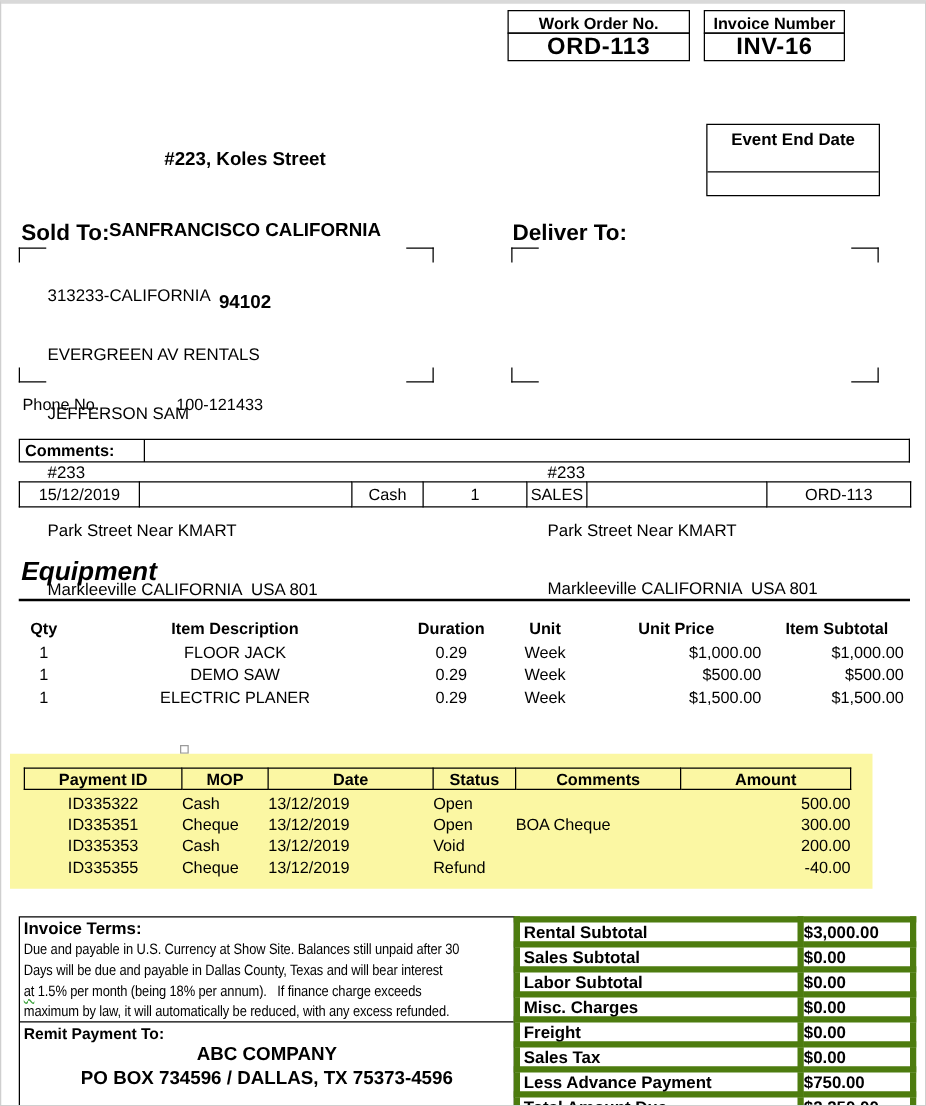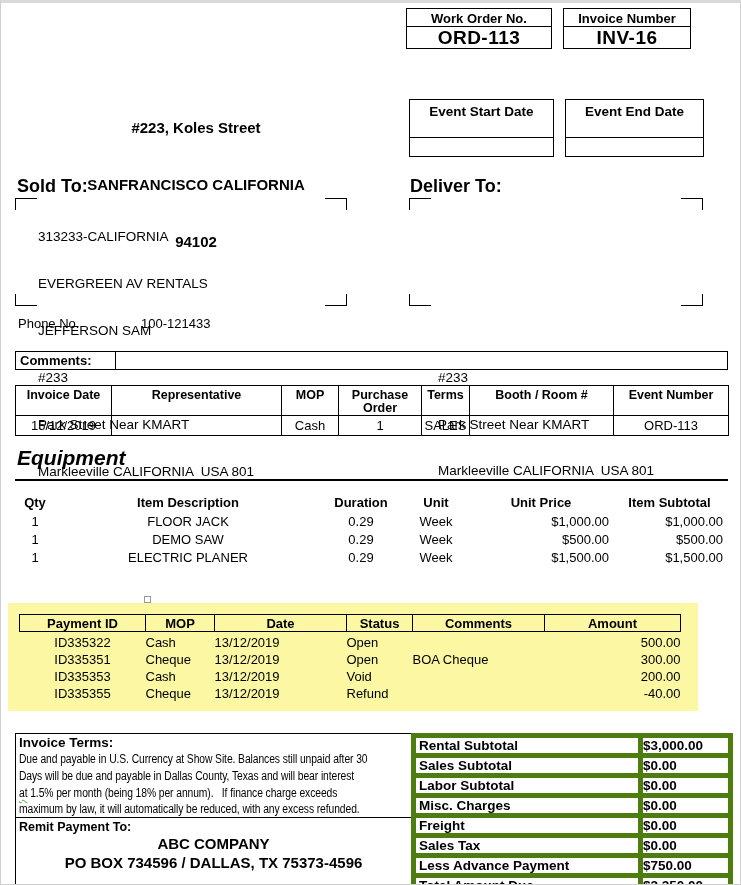--- a/index.html
+++ b/index.html
@@ -9,21 +9,21 @@
           border-right:1px solid #cfcfcf; border-bottom:1px solid #cfcfcf; }
   .abs { position:absolute; }
 
   
   .numbox { position:absolute; top:5px; }
   .numbox .nb-label { border:1px solid #000; height:19px; font-weight:bold; font-size:13px;
                       text-align:center; padding-top:2px; }
   .numbox .nb-value { border:1px solid #000; margin-top:-1px; height:23px; font-weight:bold;
                       font-size:19px; text-align:center; letter-spacing:.5px; }
   .wo-box  { left:405px; width:146px; }
-  .inv-box { left:562px; width:128px; }
+  .inv-box { left:562px; width:113px; }
 
   .company-address { left:30px; top:77px; width:330px; text-align:center;
                      font-weight:bold; font-size:15px; line-height:19px; white-space:pre; }
 
   .event-box { position:absolute; top:96px; height:58px; border:1px solid #000; }
   .event-start { left:408px; width:145px; }
   .event-end   { left:564px; width:139px; }
   .event-label { height:38px; border-bottom:1px solid #000; font-weight:bold;
                  font-size:13.5px; text-align:center; padding-top:4px; }
   .event-value { height:18px; }
@@ -100,24 +100,20 @@
     <div class="nb-label">Invoice Number</div>
     <div class="nb-value">INV-16</div>
   </div>
 
   <div class="abs company-address">
     <div>#223, Koles Street</div>
     <div>SANFRANCISCO CALIFORNIA</div>
     <div>94102</div>
   </div>
 
-  <div class="event-box event-start">
-    <div class="event-label">Event Start Date</div>
-    <div class="event-value"></div>
-  </div>
   <div class="event-box event-end">
     <div class="event-label">Event End Date</div>
     <div class="event-value"></div>
   </div>
 
   <div class="section-heading" style="left:16px; top:173px;">Sold To:</div>
   <div class="corner c-tl" style="left:14px; top:195px;"></div>
   <div class="corner c-tr" style="left:324px; top:195px;"></div>
   <div class="corner c-bl" style="left:14px; top:291px;"></div>
   <div class="corner c-br" style="left:324px; top:291px;"></div>
@@ -156,29 +152,20 @@
     <colgroup>
         <col style="width:96px">
         <col style="width:170px">
         <col style="width:57px">
         <col style="width:83px">
         <col style="width:48px">
         <col style="width:144px">
         <col style="width:115px">
       </colgroup>
     <tbody>
-        <tr>
-      <th>Invoice Date</th>
-      <th>Representative</th>
-      <th>MOP</th>
-      <th>Purchase Order</th>
-      <th>Terms</th>
-      <th>Booth / Room #</th>
-      <th>Event Number</th>
-    </tr>
     <tr>
       <td>15/12/2019</td>
       <td></td>
       <td>Cash</td>
       <td>1</td>
       <td>SALES</td>
       <td></td>
       <td>ORD-113</td>
     </tr>
   </tbody>

